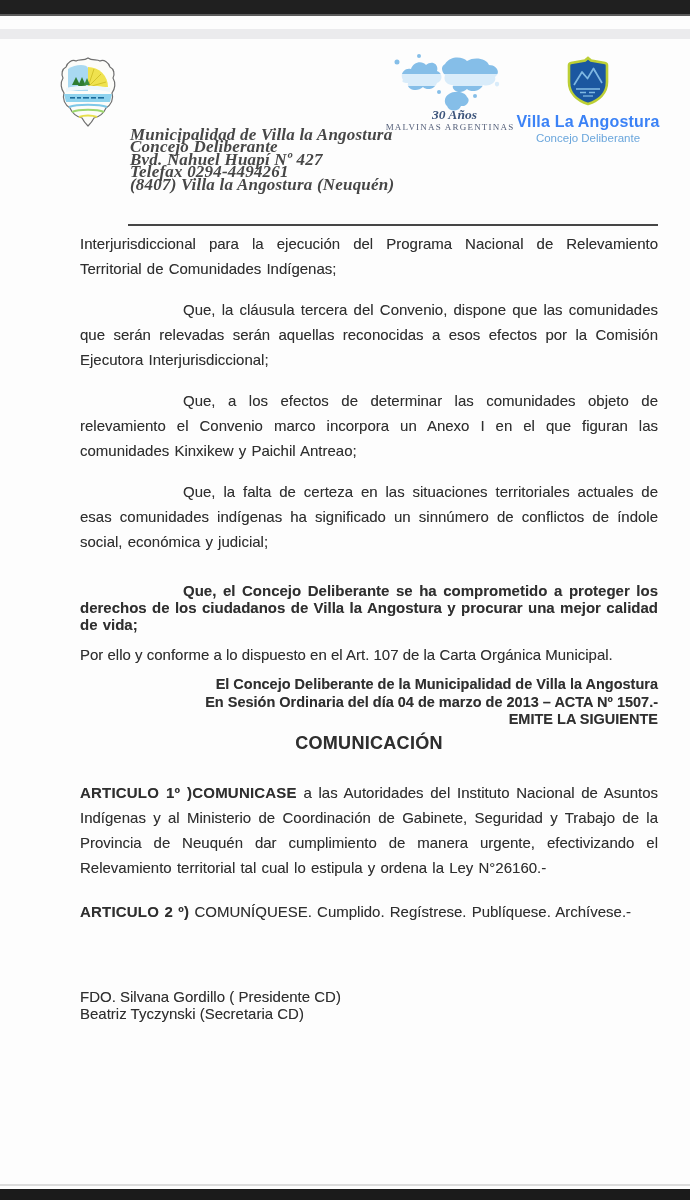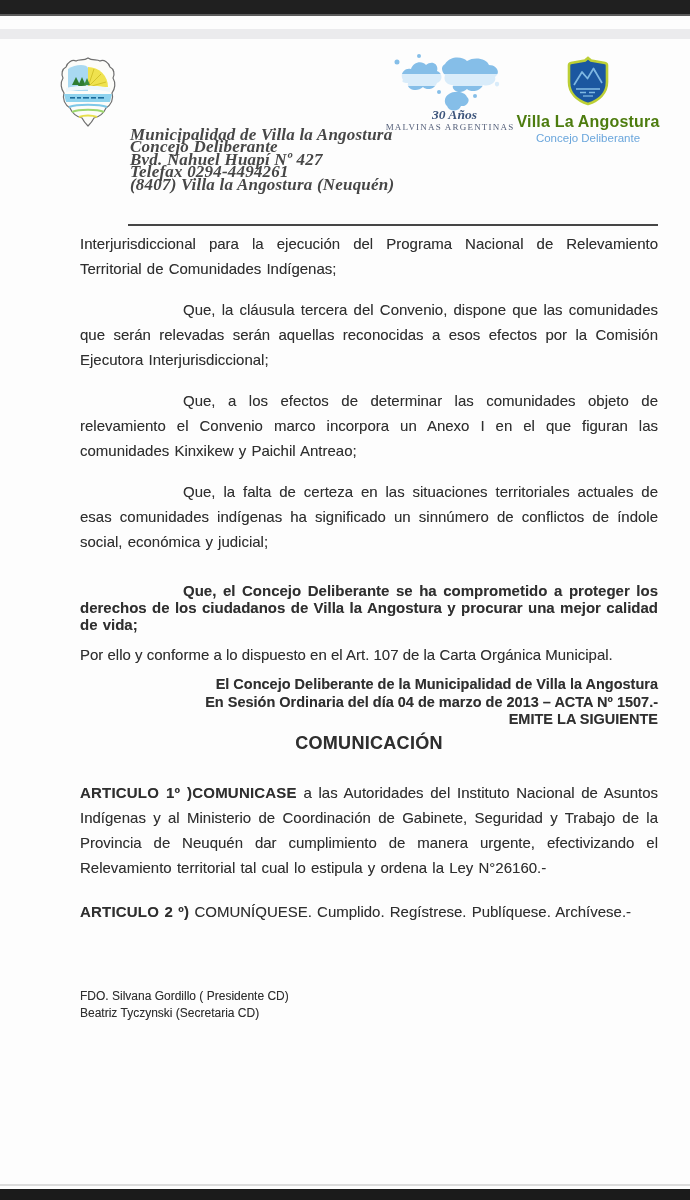--- a/index.html
+++ b/index.html
@@ -17,37 +17,37 @@
            font-family:"Liberation Serif",serif;font-style:italic;font-weight:bold;
            font-size:17px;line-height:12.4px;color:#474747;letter-spacing:.2px;white-space:nowrap;}
   .malvinas{position:absolute;left:384px;top:50px;width:132px;text-align:center;}
   .malvinas svg{display:block;margin:0 auto;}
   .anios{position:absolute;left:48px;top:57px;font-family:"Liberation Serif",serif;
          font-style:italic;font-weight:bold;font-size:13.5px;color:#3d557c;white-space:nowrap;}
   .malvinas-caption{margin-top:2px;font-family:"Liberation Serif",serif;font-size:9px;
                     letter-spacing:1.2px;color:#55607a;white-space:nowrap;}
   .vla{position:absolute;left:512px;top:56px;width:152px;text-align:center;}
   .vla svg{display:block;margin:0 auto;}
-  .vla-title{margin-top:7px;font-size:16px;font-weight:bold;color:#4d7c0f;letter-spacing:.2px;white-space:nowrap;}
+  .vla-title{margin-top:7px;font-size:16px;font-weight:bold;color:#3b82f6;letter-spacing:.2px;white-space:nowrap;}
   .vla-sub{margin-top:1px;font-size:11.5px;color:#6aa6dc;white-space:nowrap;}
 
   
   .doc{position:absolute;left:80px;right:32px;top:224px;text-shadow:0 0 .6px rgba(47,47,47,.35);}
   .rule{border-top:2px solid #464646;margin:0 0 5px 48px;}
   .para{font-size:15px;line-height:25px;text-align:justify;margin:0 0 16px 0;word-spacing:1px;}
   .indent{text-indent:103px;}
   .mb11{margin-bottom:28px;}
   .tight{line-height:17px;margin-bottom:13px;font-weight:bold;}
   .single{font-size:15px;line-height:17px;margin:0 0 13px 0;}
   .chead{text-align:right;font-weight:bold;font-size:14.5px;line-height:17.5px;}
   .chead-main{text-align:center;font-weight:bold;font-size:18px;line-height:17px;margin-top:6px;margin-bottom:28px;letter-spacing:.3px;}
   .article{font-size:15px;line-height:25px;text-align:justify;word-spacing:1px;margin:0 0 22px 0;}
   .article b{letter-spacing:.2px;}
   .article-single{font-size:15px;line-height:20px;margin:0;}
-  .signatures{margin-top:66px;font-size:12px;line-height:17.5px;}
+  .signatures{margin-top:66px;font-size:15px;line-height:17.5px;}
 </style>
 </head>
 <body>
 
 <div class="frame">
 
   <div class="top-bar"></div>
   <div class="top-strip"></div>
 
   <div class="crest">

